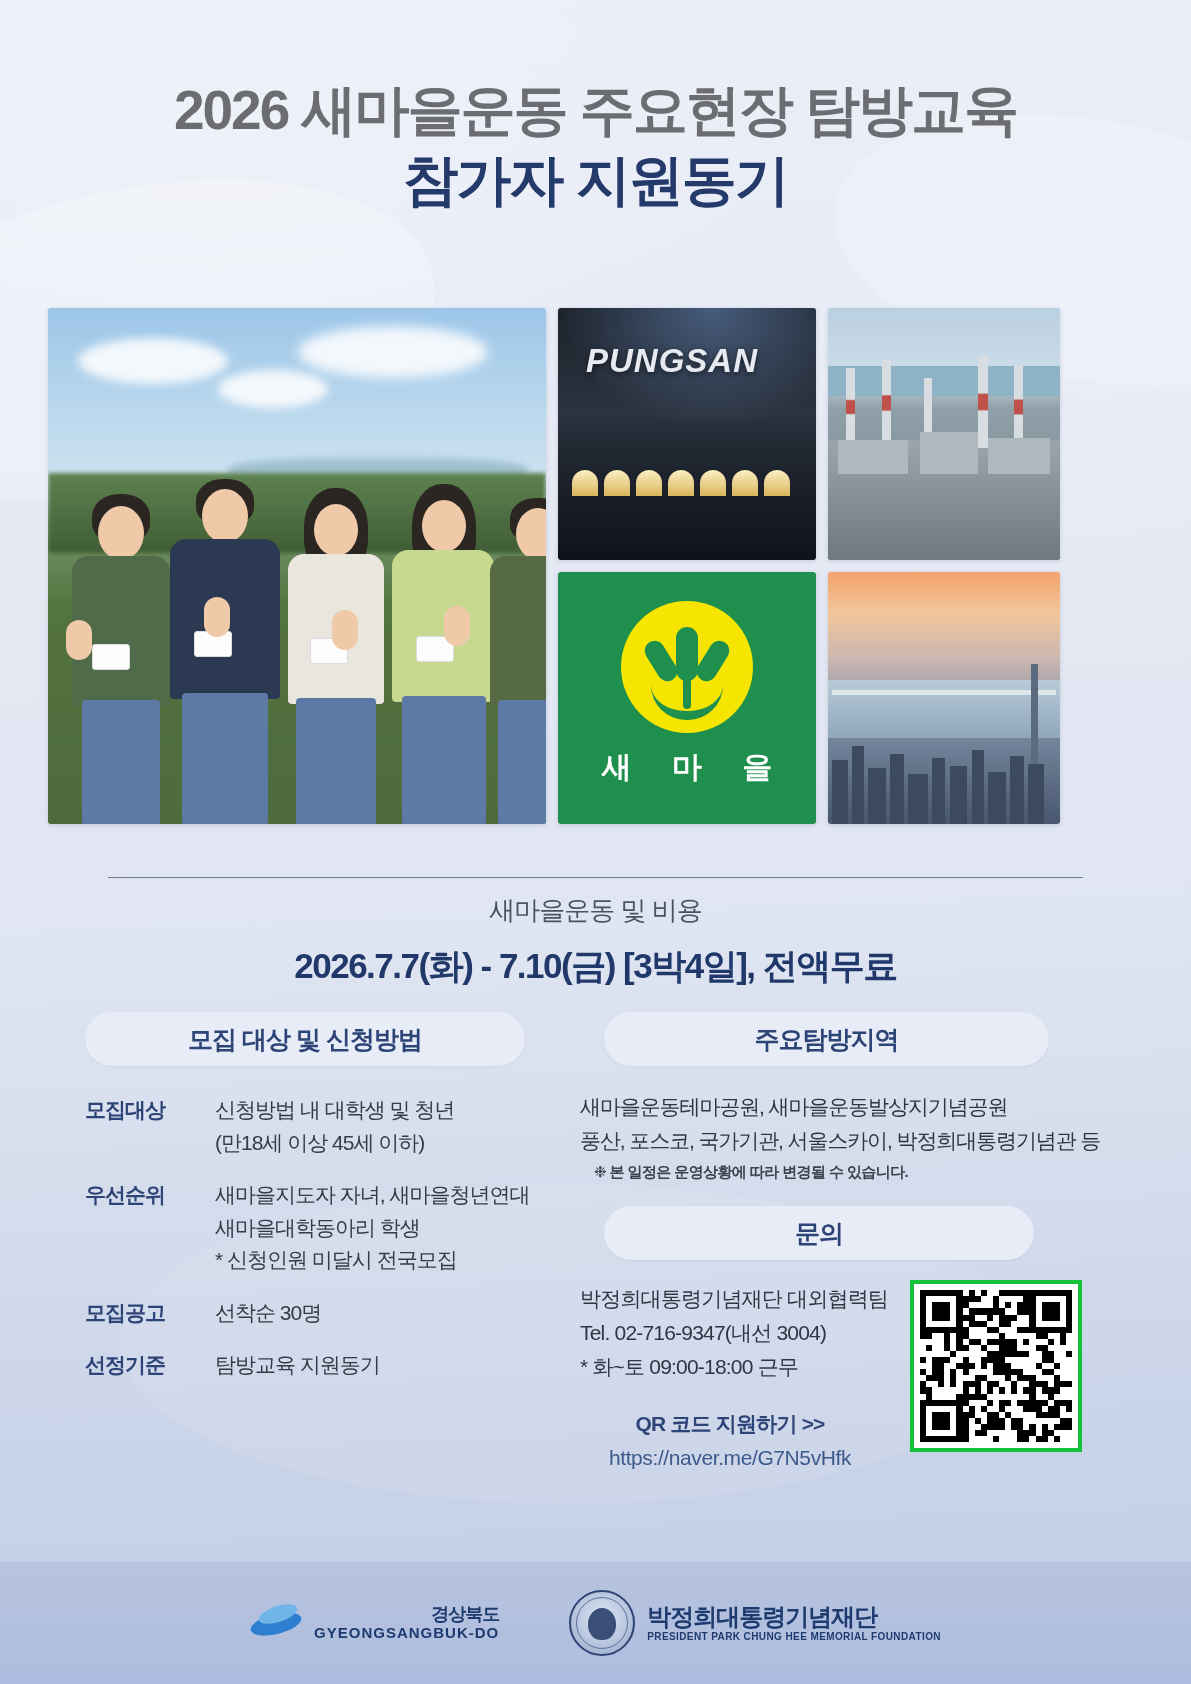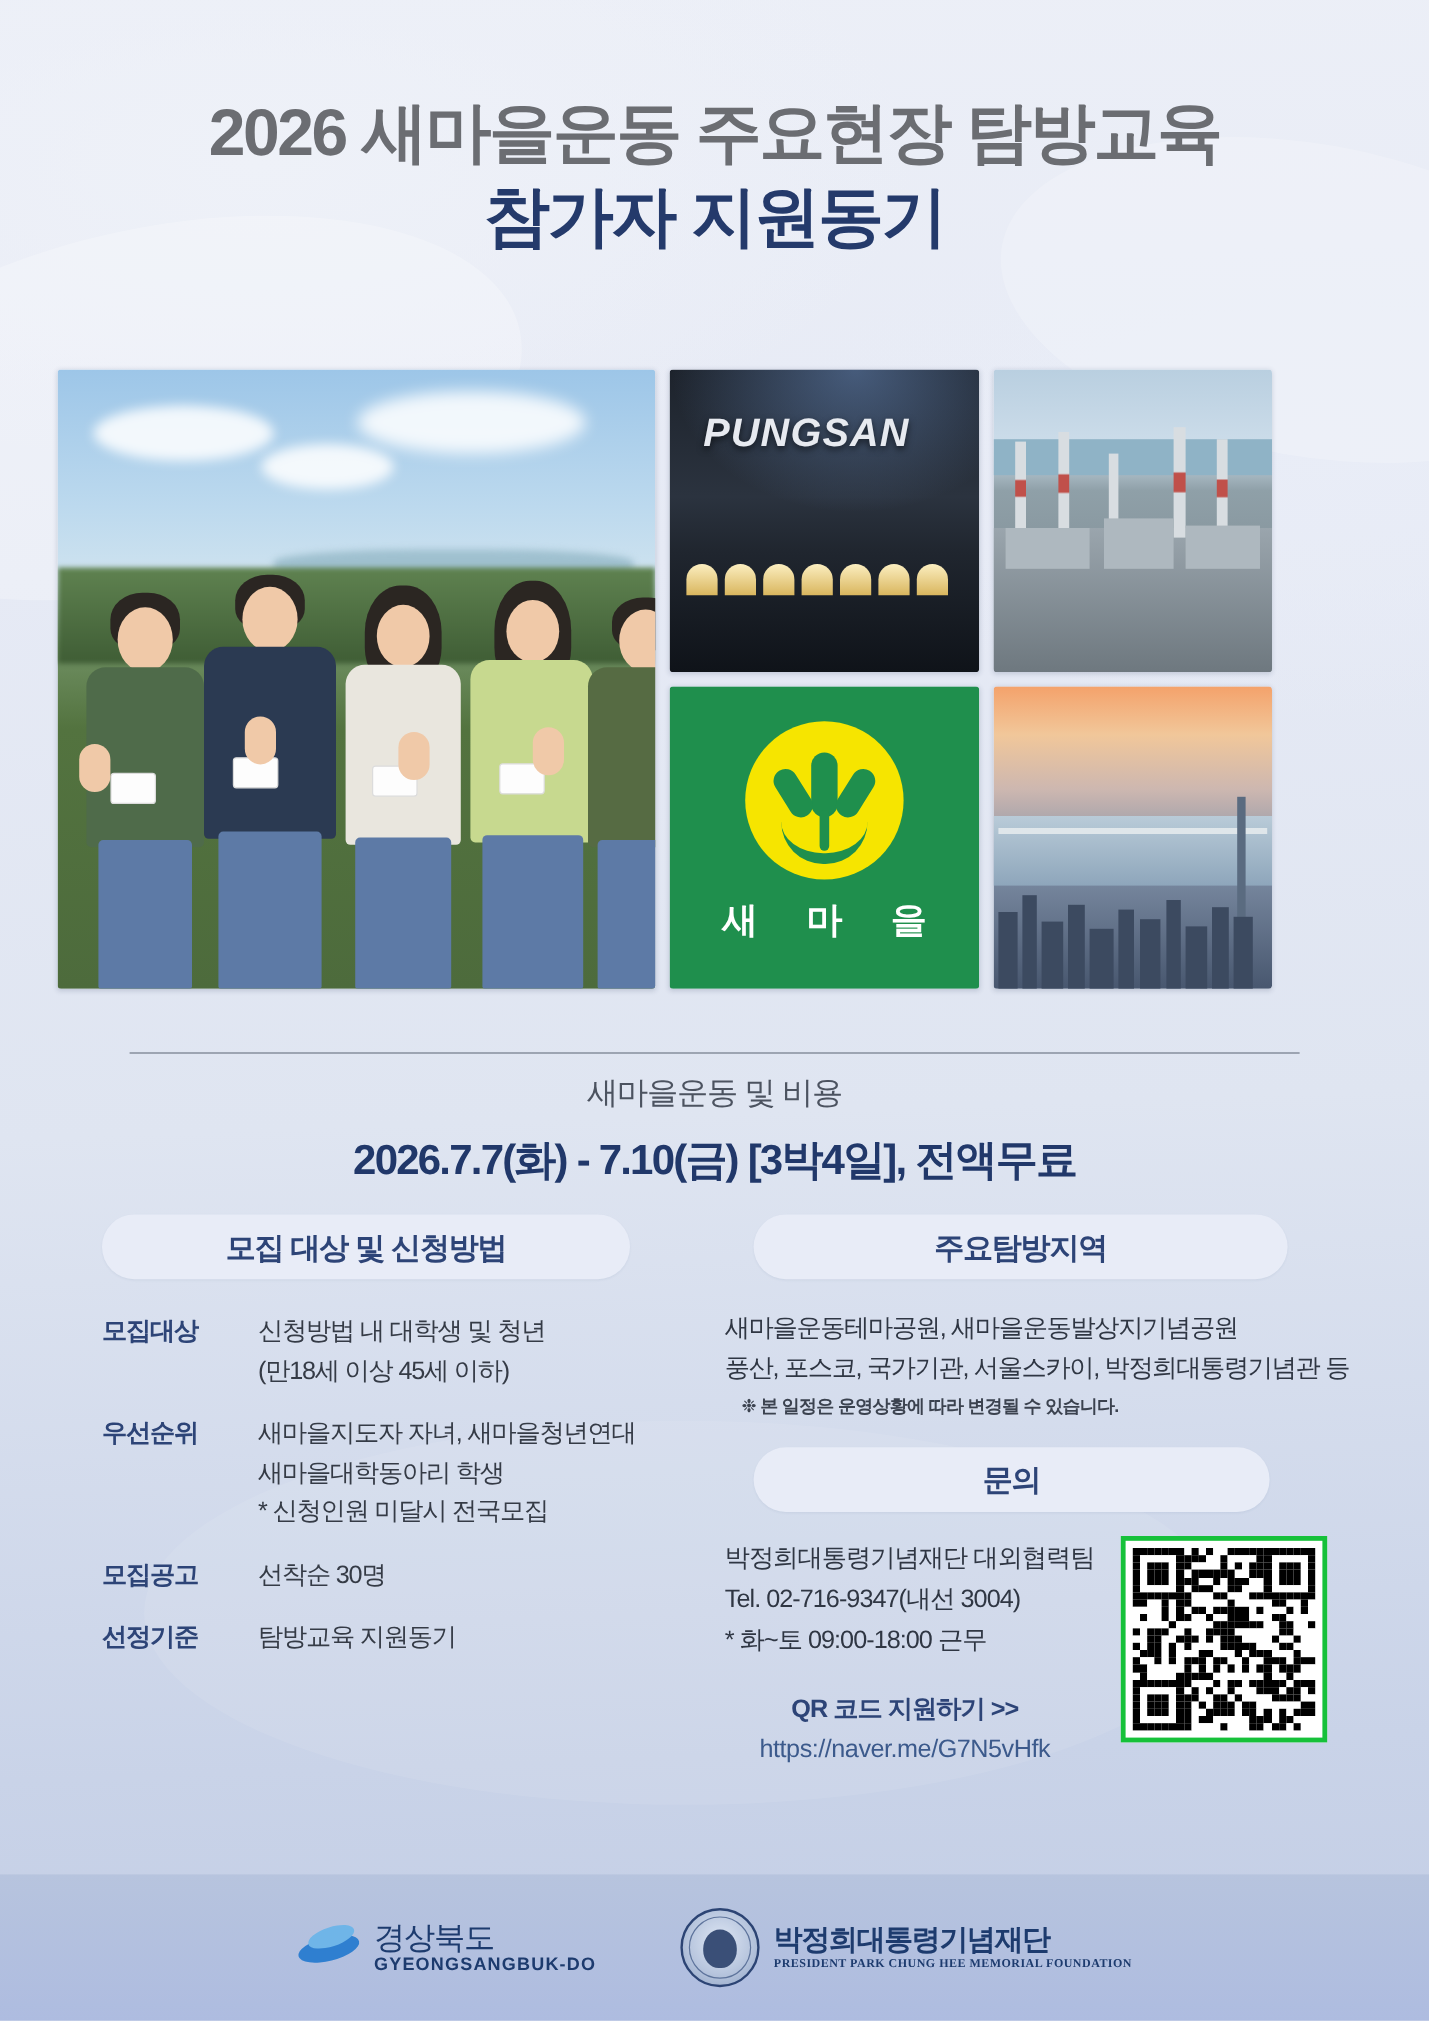--- a/index.html
+++ b/index.html
@@ -111,21 +111,21 @@
   .pE .blk{position:absolute;bottom:0;background:#3c4a60;}
 
   
   .divider{position:absolute;left:108px;right:108px;top:877px;height:1px;background:#55606e;opacity:.8;}
   .period-label{position:absolute;left:0;right:0;top:893px;text-align:center;font-size:26px;color:#4c5360;font-weight:500;letter-spacing:-1px;}
   .period-value{position:absolute;left:0;right:0;top:943px;text-align:center;font-size:35px;font-weight:700;color:#21386a;letter-spacing:-1.5px;}
 
   
   .cols{position:absolute;left:0;right:0;top:1012px;height:500px;}
   .col-left{position:absolute;left:85px;width:450px;}
-  .col-right{position:absolute;left:580px;width:500px;margin-left:24px;}
+  .col-right{position:absolute;left:580px;width:500px;}
 
   .pill{
     height:54px;border-radius:28px;background:#e8ecf7;
     display:flex;align-items:center;justify-content:center;
     font-size:25px;font-weight:700;color:#2d4477;letter-spacing:-1px;
     box-shadow:0 1px 2px rgba(60,80,130,.07);
   }
   .pill.w440{width:440px;}
   .pill.w445{width:445px;margin-left:24px;}
   .pill.w430{width:430px;margin-left:24px;}
@@ -162,23 +162,23 @@
     position:absolute;left:0;right:0;bottom:0;height:122px;
     background:linear-gradient(180deg,#b7c4de 0%,#aebce0 100%);
     display:flex;align-items:center;justify-content:center;gap:70px;
   }
   .logo-gb{display:flex;align-items:center;gap:12px;}
   .logo-gb .mark{
     width:52px;height:42px;position:relative;
   }
   .logo-gb .mark .swoop{position:absolute;width:52px;height:20px;border-radius:50%;background:#2f7fd0;top:12px;transform:rotate(-14deg);}
   .logo-gb .mark .swoop2{position:absolute;width:40px;height:16px;border-radius:50%;background:#6fb5e8;top:4px;left:8px;transform:rotate(-18deg);}
-  .logo-gb .txt .ko{font-size:26px;font-weight:400;color:#1d3b6e;letter-spacing:-1px;line-height:1.1;}
+  .logo-gb .txt .ko{font-size:18px;font-weight:700;color:#1d3b6e;letter-spacing:-1px;line-height:1.1;text-align:right;}
   .logo-gb .txt .en{font-size:15px;font-weight:700;color:#1d3b6e;letter-spacing:1px;}
-  .logo-pf{display:flex;align-items:center;gap:12px;font-family:Liberation Serif, serif;}
+  .logo-pf{display:flex;align-items:center;gap:12px;}
   .logo-pf .seal{
     width:62px;height:62px;border-radius:50%;
     background:radial-gradient(circle at 50% 42%,#dfe7f4 0%,#b8c6de 55%,#8fa3c4 100%);
     border:2px solid #2c4474;position:relative;overflow:hidden;
   }
   .logo-pf .seal .face{position:absolute;left:17px;top:16px;width:28px;height:32px;border-radius:50% 50% 46% 46%;background:#3a4f77;}
   .logo-pf .seal .ring{position:absolute;inset:5px;border-radius:50%;border:1px solid #5d739b;}
   .logo-pf .txt .ko{font-size:24px;font-weight:700;color:#1d3b6e;letter-spacing:-1px;line-height:1.1;}
   .logo-pf .txt .en{font-size:10px;font-weight:700;color:#1d3b6e;letter-spacing:.4px;}
 </style>

